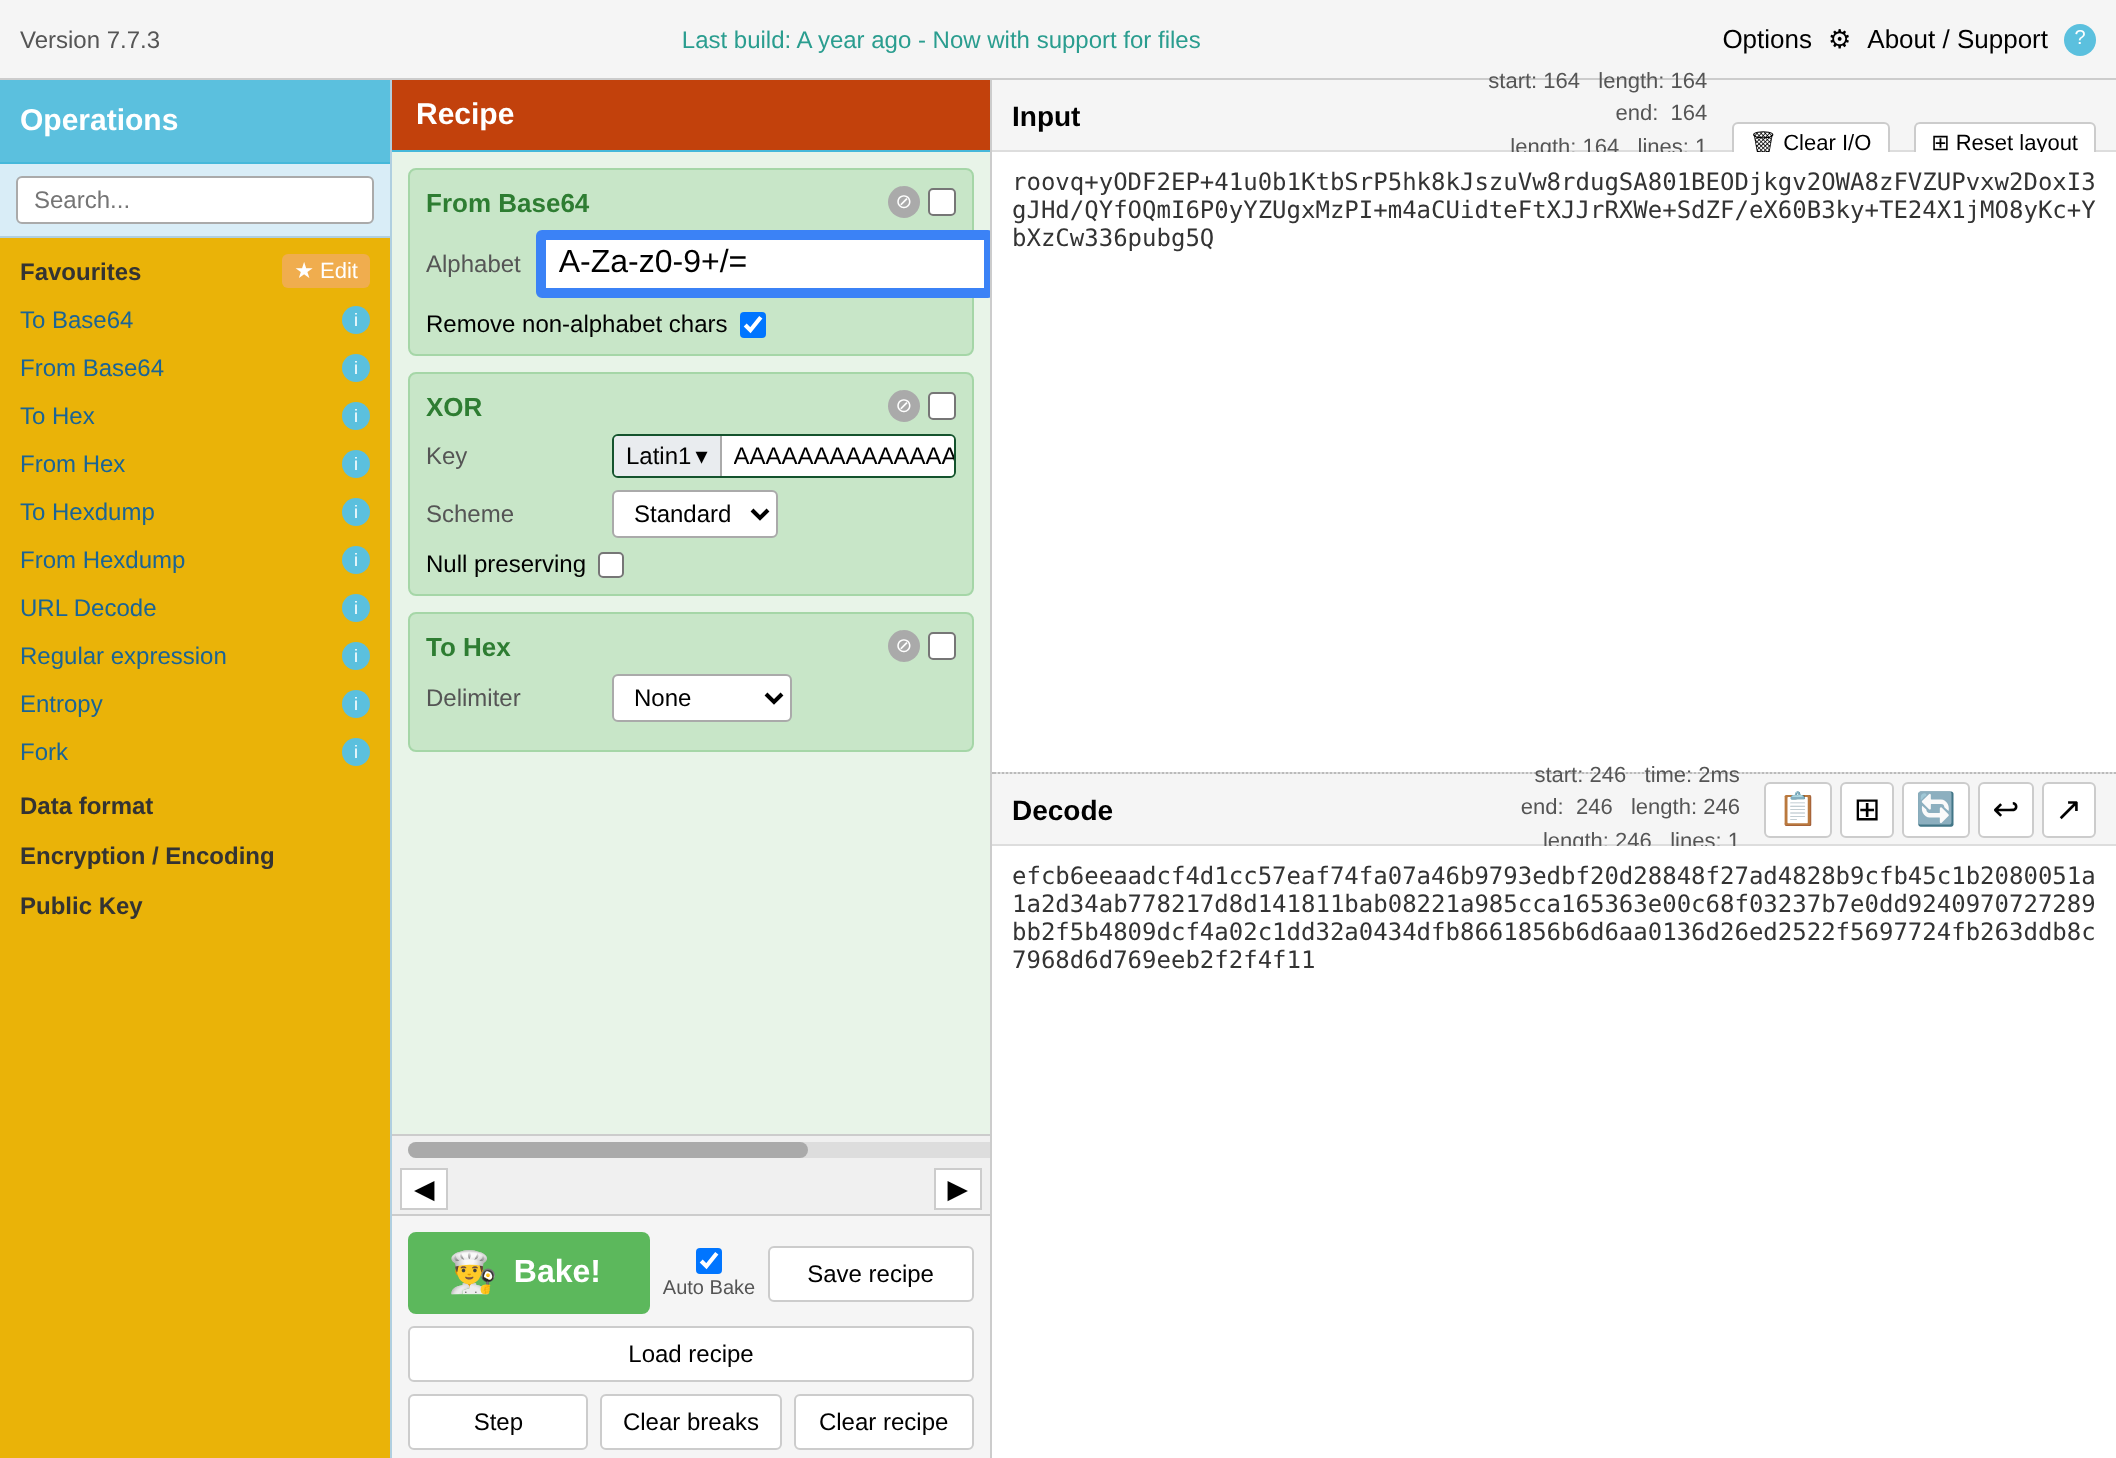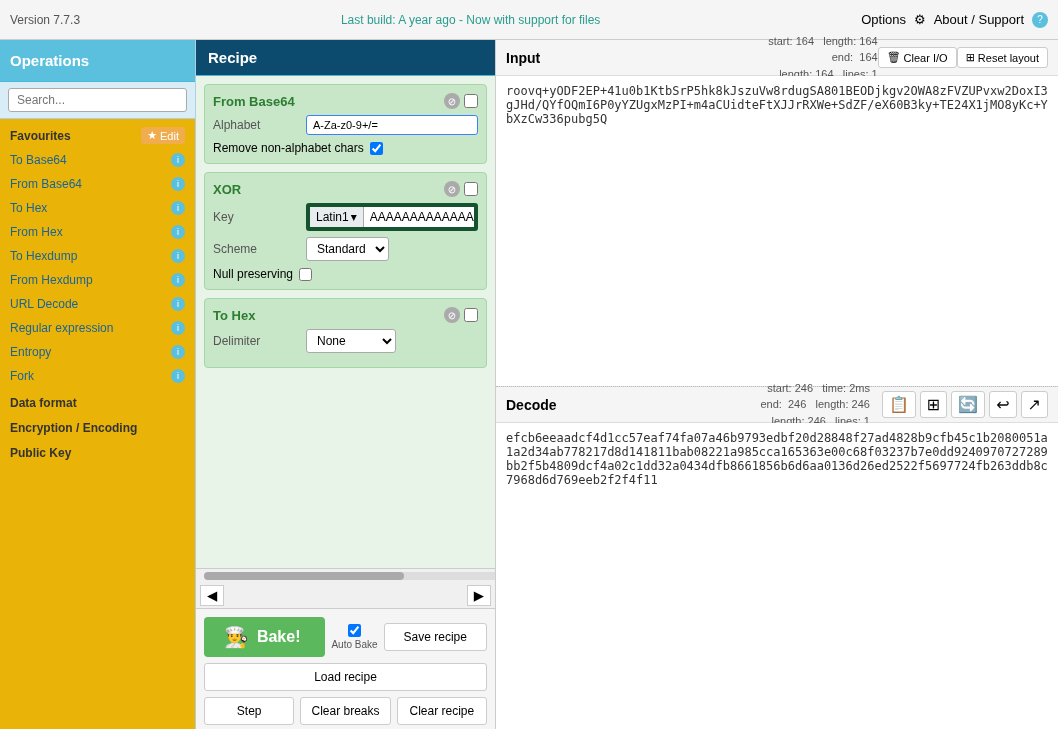--- a/index.html
+++ b/index.html
@@ -57,21 +57,21 @@
     .sidebar-category {
       padding: 8px 10px 3px; font-weight: bold; font-size: 12px; color: #333;
     }
 
     
     #recipe-panel {
       width: 300px; background: #fff; border-right: 1px solid #ccc;
       display: flex; flex-direction: column; flex-shrink: 0;
     }
     #recipe-header {
-      background: #0c4a6e; color: white; font-weight: bold; font-size: 15px;
+      background: #c2410c; color: white; font-weight: bold; font-size: 15px;
       padding: 10px 12px; border-bottom: 1px solid #46b8da; height: 36px;
       display: flex; align-items: center;
     }
     #recipe-content { flex: 1; overflow-y: auto; padding: 8px; background: #e8f4e8; }
 
     .recipe-op {
       background: #c8e6c8; border: 1px solid #a5d6a7; border-radius: 4px;
       margin-bottom: 8px; padding: 8px;
     }
     .recipe-op-header {
@@ -82,31 +82,31 @@
     .op-control-btn {
       width: 16px; height: 16px; background: #aaa; border-radius: 50%;
       border: none; cursor: pointer; display: flex; align-items: center; justify-content: center;
       font-size: 10px; color: white;
     }
     .op-checkbox { width: 14px; height: 14px; cursor: pointer; }
 
     .recipe-row { display: flex; align-items: center; gap: 8px; margin-bottom: 6px; }
     .recipe-label { font-size: 12px; color: #555; width: 85px; }
     .recipe-input {
-      flex: 1; padding: 3px 6px; border: 1px solid #3b82f6; border-radius: 3px;
-      font-size: 11px; background: white;
+      flex: 1; padding: 3px 6px; border: 5px solid #3b82f6; border-radius: 3px;
+      font-size: 16px; background: white;
     }
     .recipe-checkbox { display: flex; align-items: center; gap: 6px; font-size: 12px; }
     .recipe-select {
       padding: 3px 6px; border: 1px solid #aaa; border-radius: 3px;
       font-size: 12px; background: white; cursor: pointer;
     }
 
     
-    .key-input-group { display: flex; border: 4px solid #14532d; border-radius: 3px; overflow: hidden; flex: 1; }
+    .key-input-group { display: flex; border: 1px solid #14532d; border-radius: 3px; overflow: hidden; flex: 1; }
     .key-prefix {
       padding: 3px 6px; background: #e9ecef; border-right: 1px solid #aaa;
       font-size: 12px; display: flex; align-items: center; gap: 2px; cursor: pointer;
       white-space: nowrap;
     }
     .key-value { flex: 1; padding: 3px 6px; font-size: 12px; border: none; outline: none; }
 
     
     #bake-area {
       background: #f5f5f5; border-top: 1px solid #ccc; padding: 8px;
@@ -335,21 +335,21 @@
         <button class="recipe-side-btn">Clear recipe</button>
       </div>
     </div>
   </div>
 
   <div id="io-panel">
 
     <div class="io-section" style="flex:1;">
       <div class="io-header">
         <span class="io-title">Input</span>
-        <div style="display:flex;align-items:center;">
+        <div style="display:flex;align-items:flex-end;gap:12px;">
           <div class="io-meta">
             <div>start: <span>164</span> &nbsp; length: <span>164</span></div>
             <div>end: &nbsp;<span>164</span></div>
             <div>length: <span>164</span> &nbsp; lines: <span>1</span></div>
           </div>
           <button class="io-btn">
             <span>🗑</span>
             <span>Clear I/O</span>
           </button>
           <button class="io-btn">

